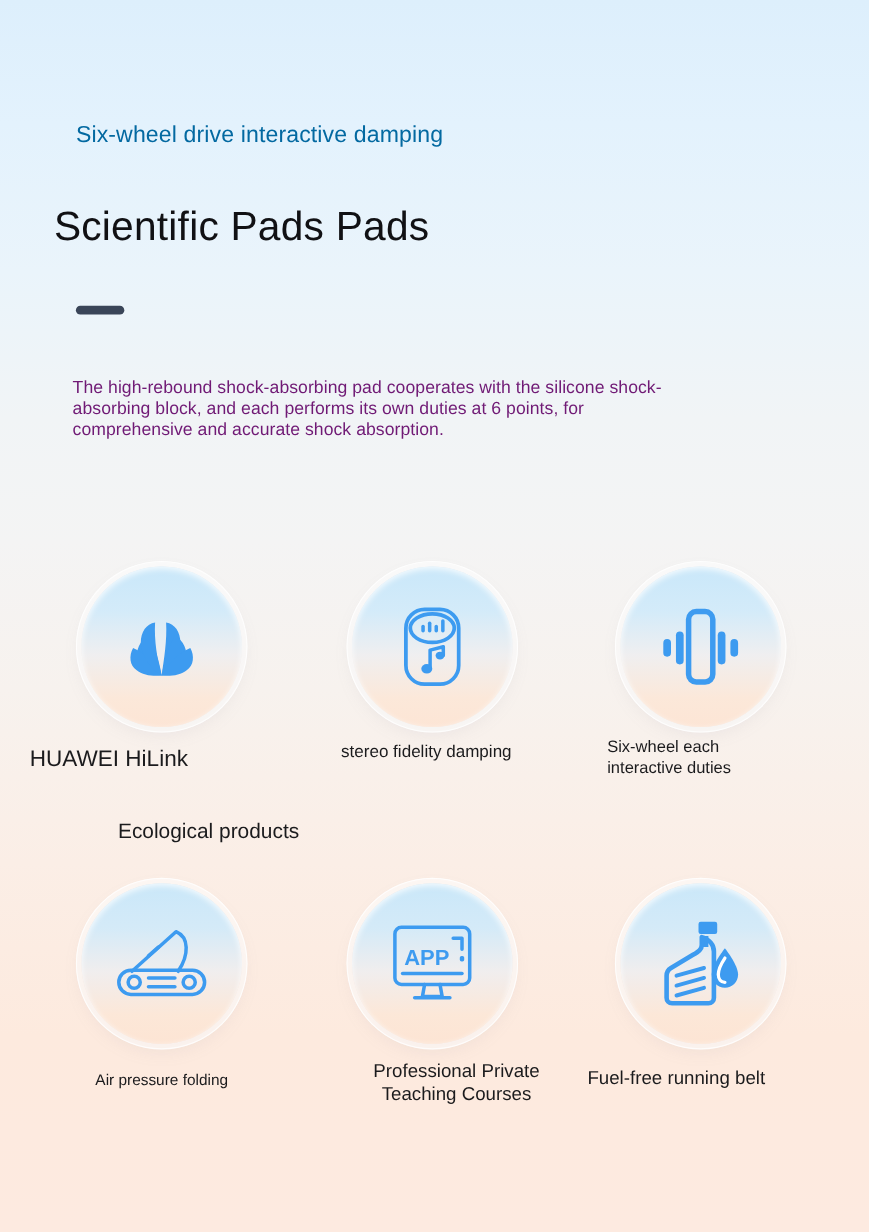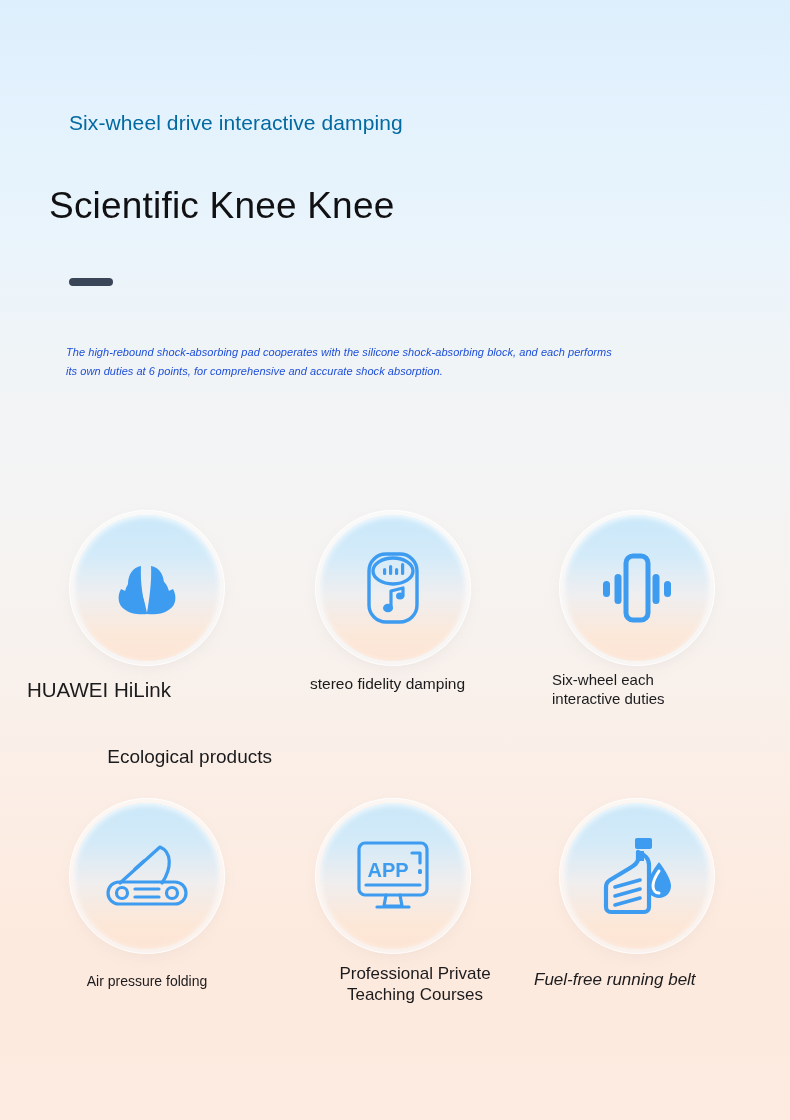--- a/index.html
+++ b/index.html
@@ -67,26 +67,25 @@
     width: 44px;
     height: 8px;
     border-radius: 4px;
     background: #3a4558;
   }
   .lede {
     position: absolute;
     left: 66px;
     top: 343px;
     width: 560px;
-    font-size: 11px;
+    font-size: 16px;
     line-height: 19px;
     font-weight: 400;
-    color: #1d4ed8;
+    color: #701a75;
     letter-spacing: 0.05px;
-    font-style: italic;
   }
 
   
   .features {
     position: absolute;
     left: 0;
     top: 0;
     width: 790px;
     height: 952px;
   }
@@ -187,31 +186,30 @@
     text-align: center;
     padding-left: 44px;
     margin-top: 14px;
   }
   .cap-fuel {
     font-size: 17px;
     line-height: 21px;
     text-align: left;
     padding-left: 22px;
     margin-top: 20px;
-    font-style: italic;
   }
 </style>
 </head>
 <body>
 
 <div class="page">
 
   <div class="hero">
     <div class="kicker">Six-wheel drive interactive damping</div>
-    <div class="headline">Scientific Knee Knee</div>
+    <div class="headline">Scientific Pads Pads</div>
     <div class="divider-dash"></div>
     <div class="lede">The high-rebound shock-absorbing pad cooperates with the silicone shock-absorbing block, and each performs its own duties at 6 points, for comprehensive and accurate shock absorption.</div>
   </div>
 
   <div class="features">
 
     <div class="feature col0 row0">
       <div class="badge">
         <svg width="84" height="84" viewBox="0 0 84 84">
           <g fill="#3d9bf0">

